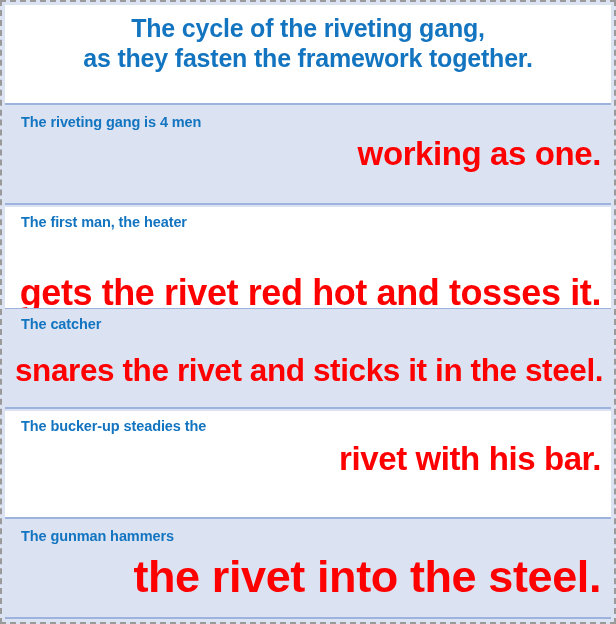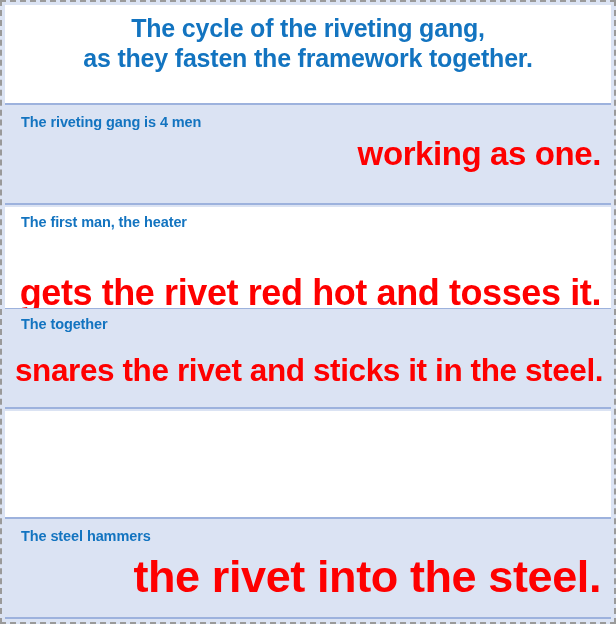--- a/index.html
+++ b/index.html
@@ -107,25 +107,27 @@
     <div class="step-label">The riveting gang is 4 men</div>
     <div class="step-phrase" id="phrase-1">working as one.</div>
   </div>
 
   <div class="band white ruled" id="band-2">
     <div class="step-label">The first man, the heater</div>
     <div class="step-phrase" id="phrase-2">gets the rivet red hot and tosses it.</div>
   </div>
 
   <div class="band blue ruled" id="band-3">
-    <div class="step-label">The together</div>
+    <div class="step-label">The catcher</div>
     <div class="step-phrase" id="phrase-3" style="font-size: 31.5px;">snares the rivet and sticks it in the steel.</div>
   </div>
 
   <div class="band white ruled" id="band-4">
+    <div class="step-label">The bucker-up steadies the</div>
+    <div class="step-phrase" id="phrase-4">rivet with his bar.</div>
   </div>
 
   <div class="band blue ruled" id="band-5">
-    <div class="step-label">The steel hammers</div>
+    <div class="step-label">The gunman hammers</div>
     <div class="step-phrase" id="phrase-5">the rivet into the steel.</div>
   </div>
 
 </div>
 
 </body></html>

